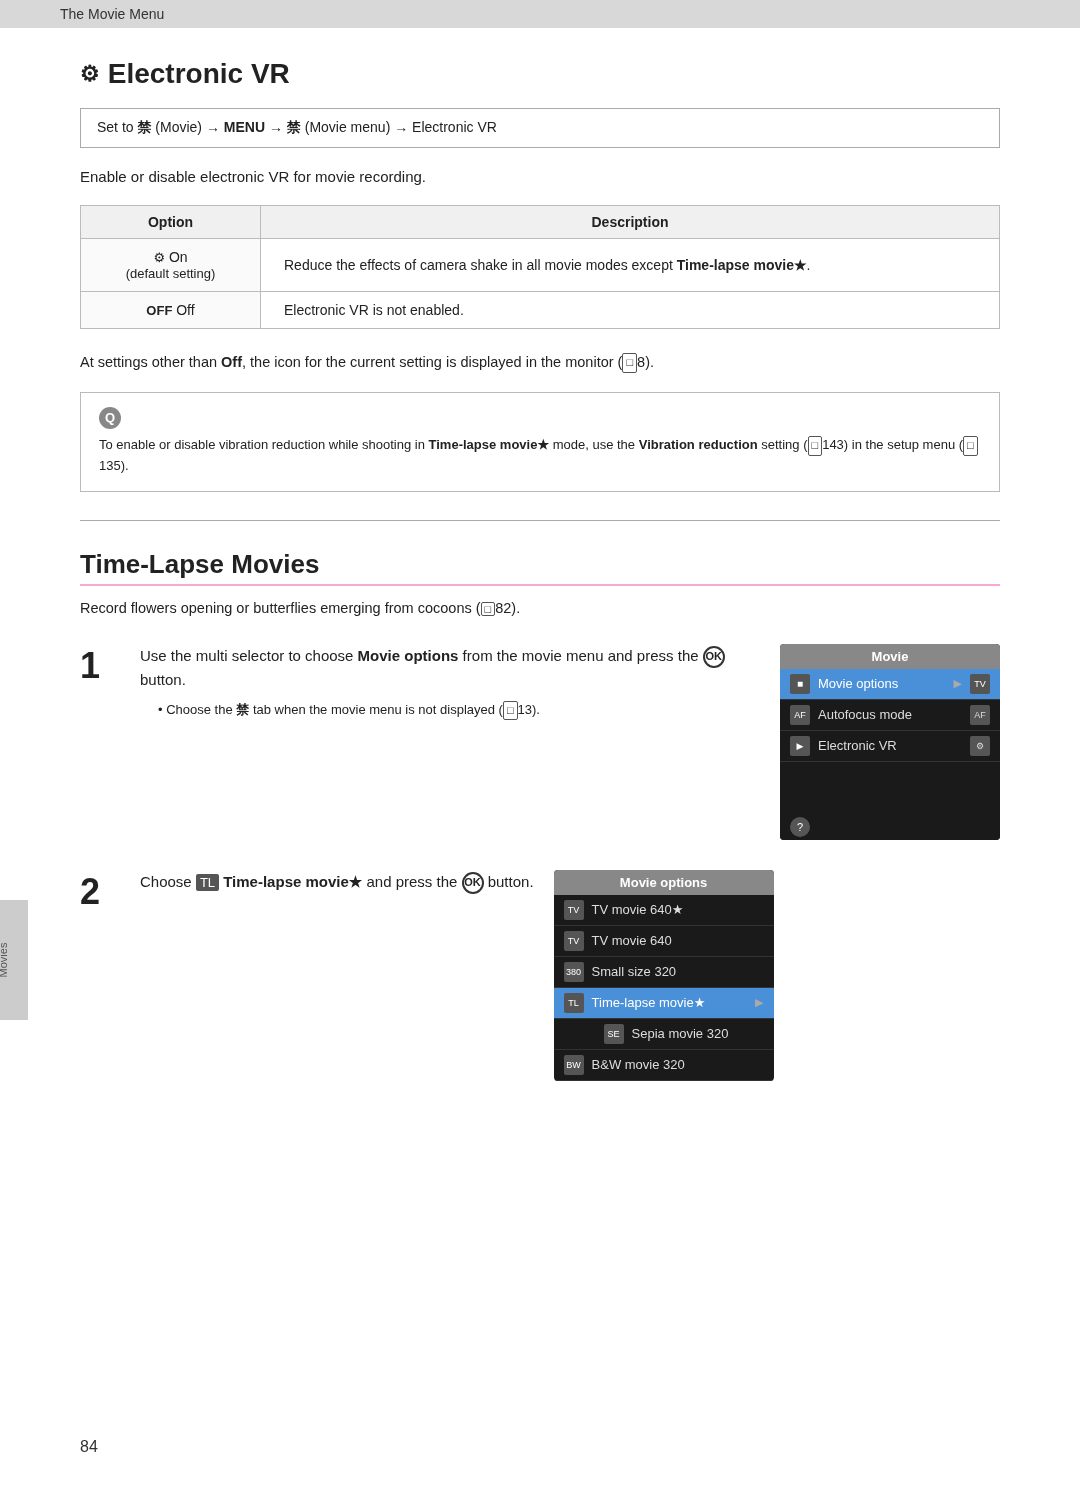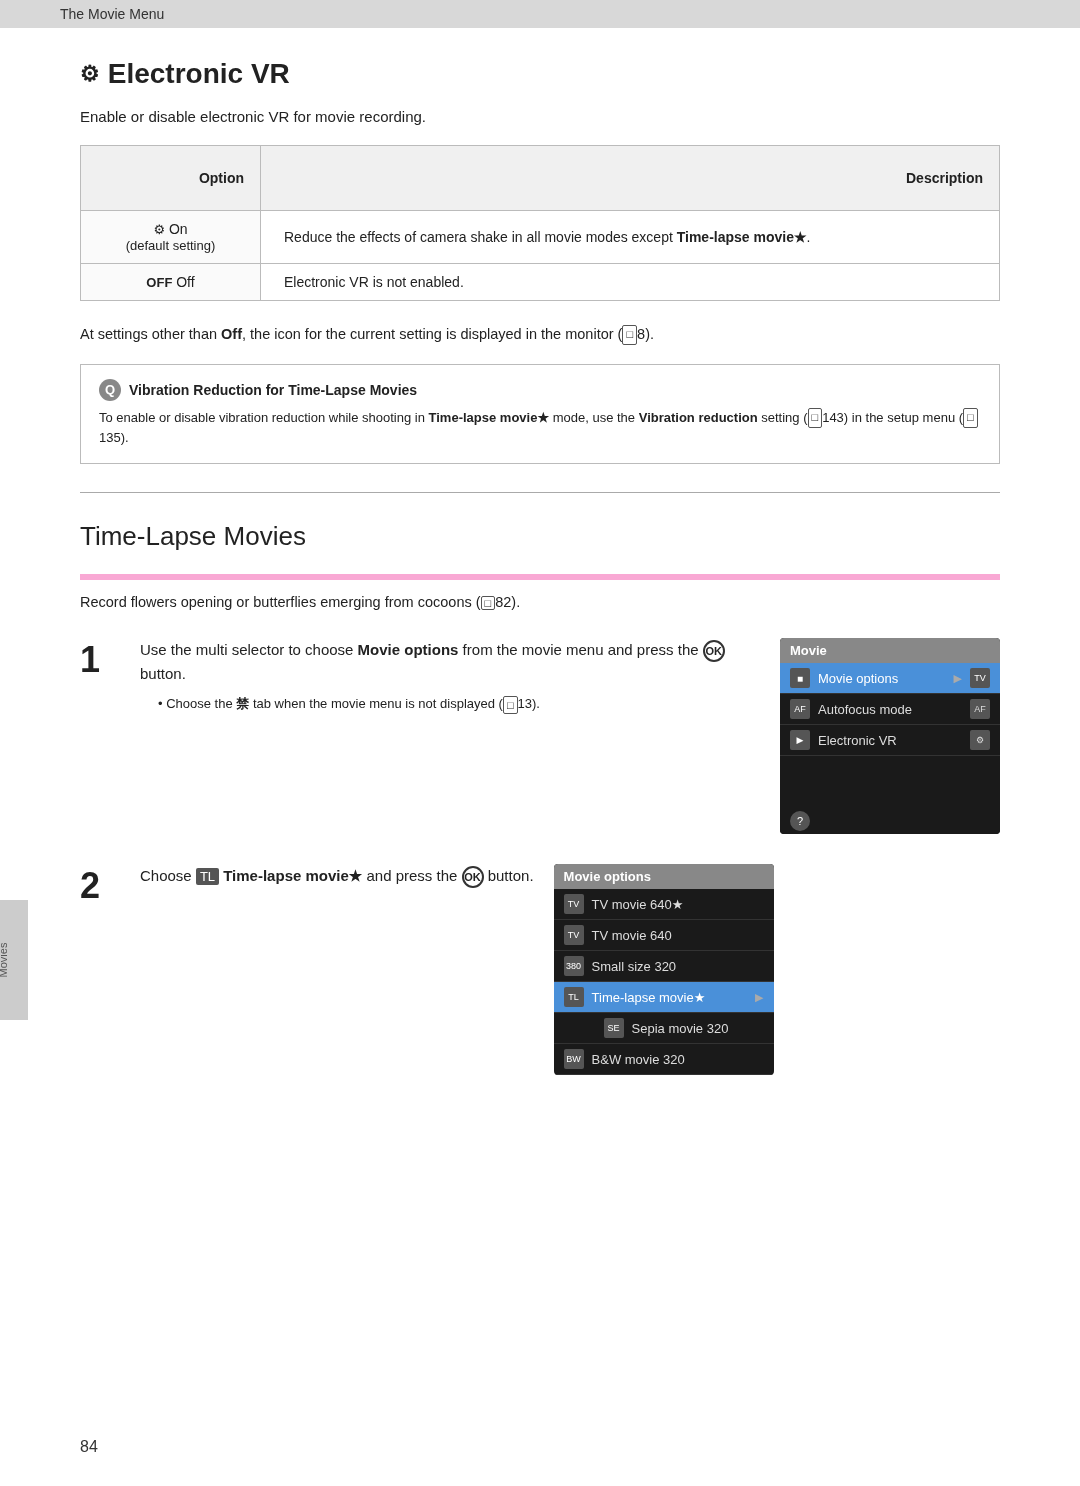--- a/index.html
+++ b/index.html
@@ -68,22 +68,22 @@
     .option-table {
       width: 100%;
       border-collapse: collapse;
       margin-bottom: 22px;
       font-family: Arial, sans-serif;
       font-size: 14px;
     }
     .option-table th {
       background: #f0f0f0;
       border: 1px solid #bbb;
-      padding: 24px 16px;
-      text-align: right;
+      padding: 8px 16px;
+      text-align: center;
       font-weight: bold;
     }
     .option-table td {
       border: 1px solid #bbb;
       padding: 10px 23px;
       vertical-align: middle;
     }
     .option-table td:first-child {
       text-align: center;
       width: 180px;
@@ -134,24 +134,24 @@
     
     .section-divider {
       border: none;
       border-top: 1px solid #aaa;
       margin: 10px 0 28px 0;
     }
 
     
     .section-title-tl {
       font-size: 26px;
-      font-weight: normal;
-      font-family: Arial, sans-serif;
-      border-bottom: 6px solid #f9a8d4;
-      padding-bottom: 22px;
+      font-weight: bold;
+      font-family: Arial, sans-serif;
+      border-bottom: 2px solid #f9a8d4;
+      padding-bottom: 4px;
       margin-bottom: 14px;
     }
 
     .tl-intro {
       font-family: Arial, sans-serif;
       font-size: 14.5px;
       margin-bottom: 28px;
     }
 
     
@@ -210,20 +210,21 @@
       max-width: 240px;
       overflow: hidden;
     }
 
     .camera-ui-title {
       background: #888;
       color: #fff;
       padding: 5px 10px;
       font-size: 13px;
       font-weight: bold;
+      text-align: center;
     }
 
     .camera-ui-row {
       display: flex;
       align-items: center;
       padding: 5px 10px;
       gap: 8px;
       font-size: 13px;
       color: #ddd;
       border-bottom: 1px solid #333;
@@ -366,20 +367,23 @@
     <span class="side-label">Movies</span>
   </div>
 
   <div class="main-content">
 
     <div class="section-title-evr">
       <span class="evr-icon">⚙</span>
       <span>Electronic VR</span>
     </div>
 
+    <div class="setup-path-box">
+      <span>Set to <strong>禁</strong> (Movie) → <strong>MENU</strong> → <strong>禁</strong> (Movie menu) → Electronic VR</span>
+    </div>
 
     <p class="intro-text">Enable or disable electronic VR for movie recording.</p>
 
     <table class="option-table">
       <thead>
         <tr>
           <th>Option</th>
           <th>Description</th>
         </tr>
       </thead>
@@ -406,21 +410,20 @@
       </tbody>
     </table>
 
     <p class="note-text">
       At settings other than <strong>Off</strong>, the icon for the current setting is displayed in the monitor (<span class="ref-box">□</span>8).
     </p>
 
     <div class="vr-note-box">
       <div class="vr-note-title">
         <span class="vr-icon">Q</span>
-        <span>Vibration Reduction for Time-Lapse Movies</span>
       </div>
       <p>
         To enable or disable vibration reduction while shooting in <strong>Time-lapse movie★</strong> mode, use the <strong>Vibration reduction</strong> setting (<span class="ref-box">□</span>143) in the setup menu (<span class="ref-box">□</span>135).
       </p>
     </div>
 
     <hr class="section-divider">
 
     <h2 class="section-title-tl">Time-Lapse Movies</h2>
 

